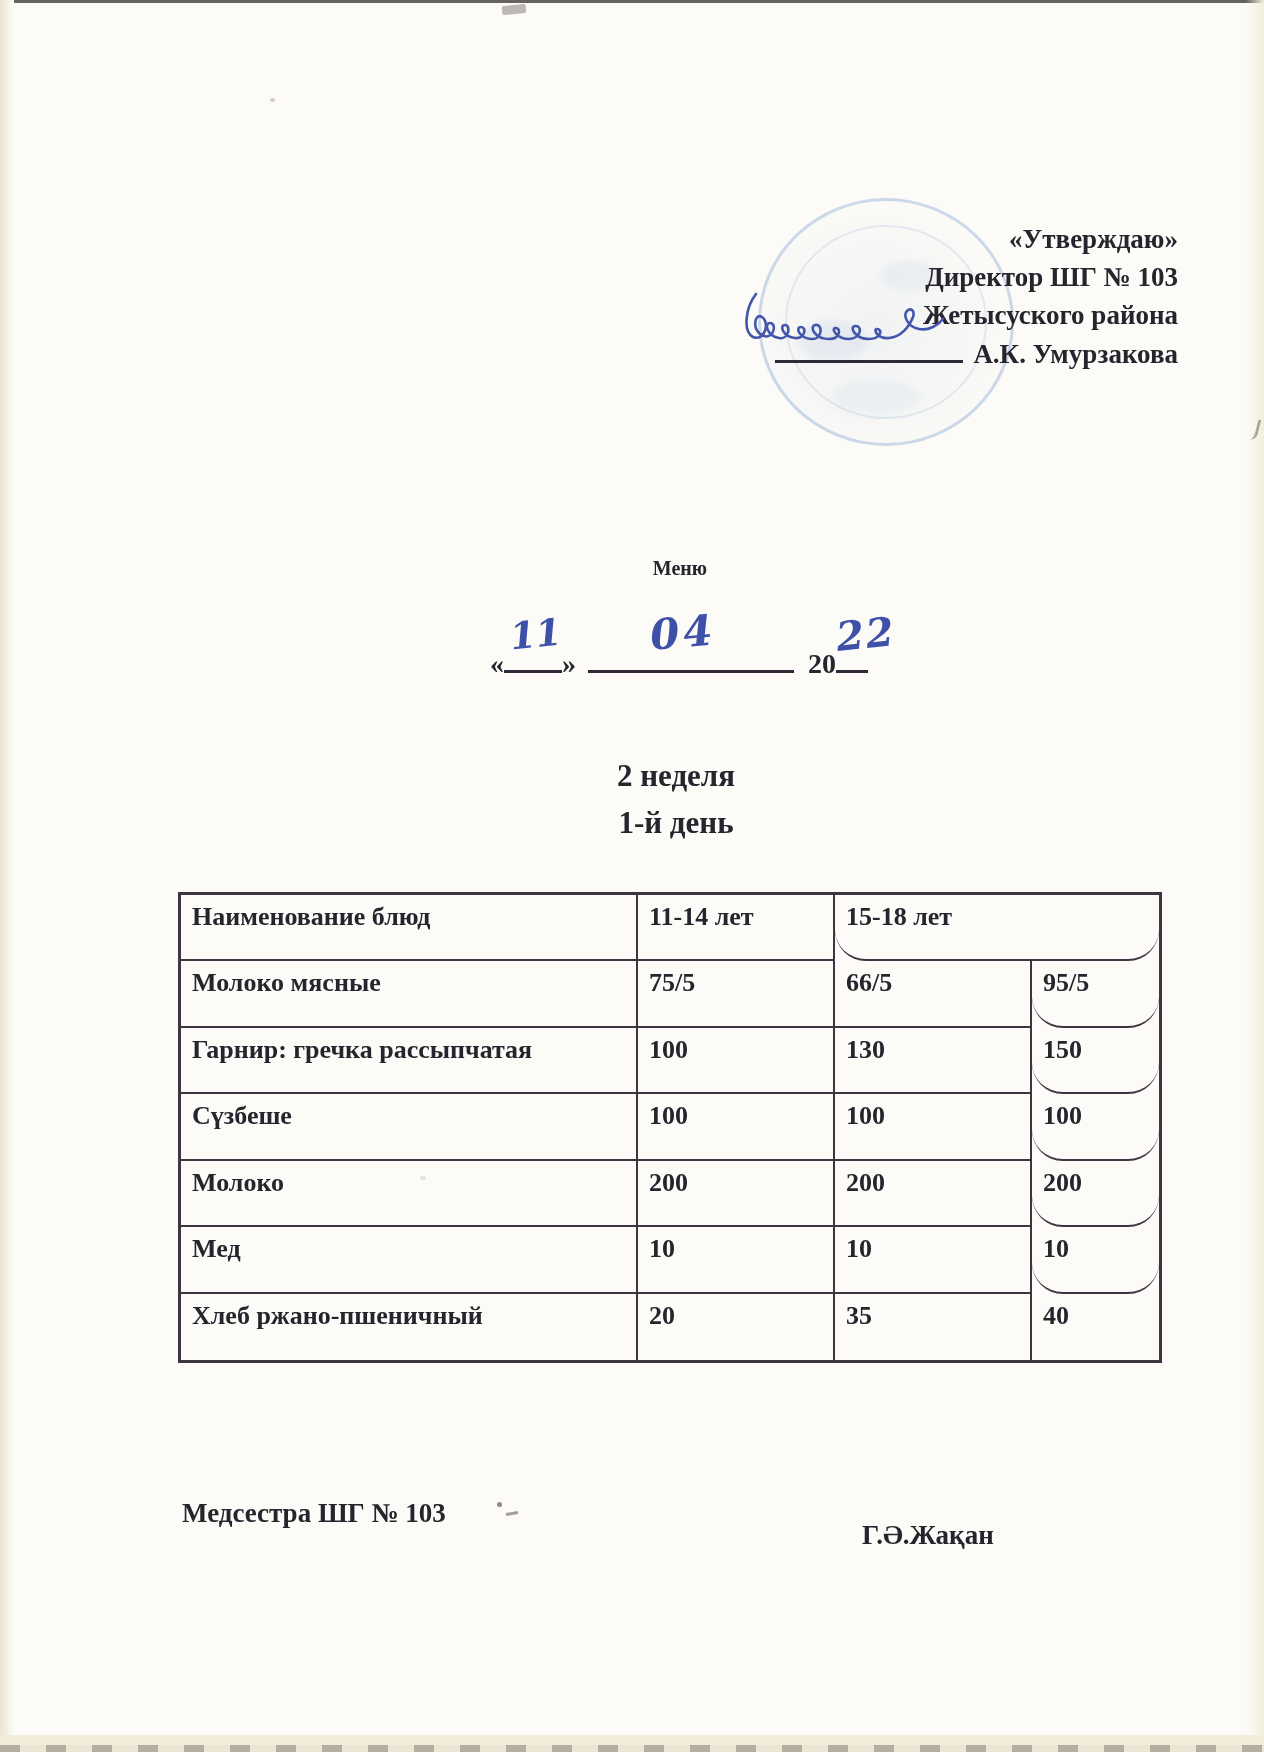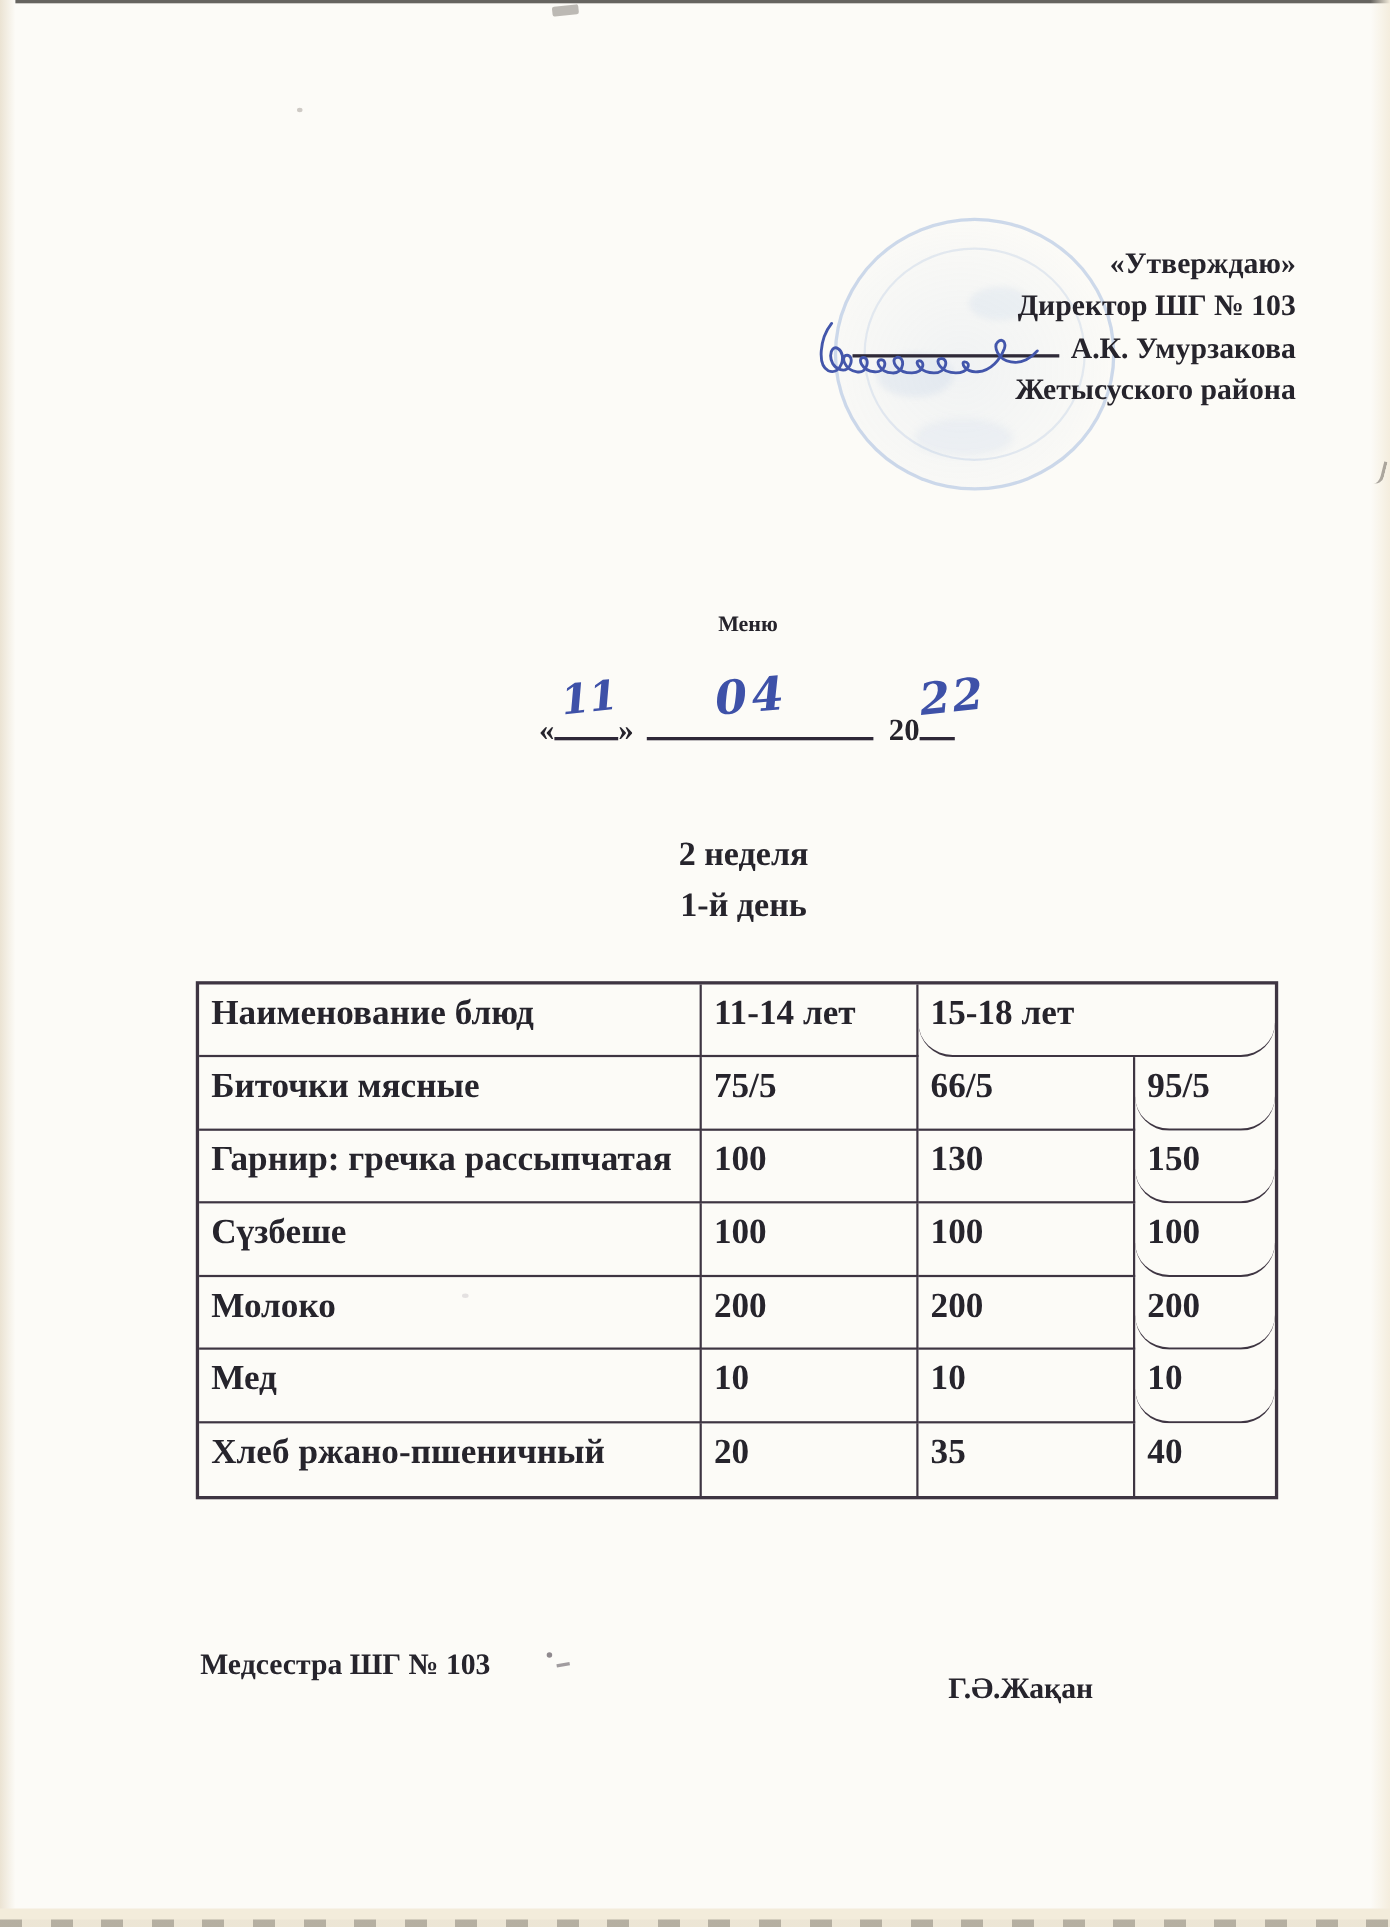--- a/index.html
+++ b/index.html
@@ -59,21 +59,21 @@
   .hand { font-family:"DejaVu Serif", serif; font-style:italic; font-weight:bold; color:#3e51a8; position:absolute; }
   .hand-day { left:6px; top:-34px; font-size:37px; transform:rotate(-6deg); }
   .hand-month { left:62px; top:-38px; font-size:42px; transform:rotate(-5deg); letter-spacing:4px; }
   .hand-year { left:0px; top:-36px; font-size:40px; transform:rotate(-6deg); letter-spacing:2px; }
 
   
   .menu-table { position:absolute; left:178px; top:892px; width:984px; height:471px; z-index:2;
     border:3px solid #3e3542; display:flex; flex-direction:column; box-sizing:border-box; background:transparent; }
   .tr { display:flex; flex:1; }
   .td { box-sizing:border-box; border-right:2.5px solid #3e3542; border-bottom:2.5px solid #3e3542;
-    font-weight:bold; font-size:32px; padding:7px 20px 0 11px; overflow:hidden; }
+    font-weight:bold; font-size:26px; padding:7px 20px 0 11px; overflow:hidden; }
   .td.c0 { width:457px; }
   .td.c1 { width:197px; }
   .td.c2 { width:197px; }
   .td.c3 { flex:1; border-right:none;border-radius:31px; }
   .tr:last-child .td { border-bottom:none; }
 
   
   .footer-left { position:absolute; left:182px; top:1498px; font-size:27px; font-weight:bold; }
   .footer-right { position:absolute; left:862px; top:1520px; font-size:27px; font-weight:bold; }
 </style>
@@ -97,22 +97,22 @@
   <div class="stamp">
     <div class="stamp-inner"></div>
     <div class="stamp-blob1"></div>
     <div class="stamp-blob2"></div>
     <div class="stamp-blob3"></div>
   </div>
 
   <div class="approval">
     <div>«Утверждаю»</div>
     <div>Директор ШГ № 103</div>
+    <div>Жетысуского района</div>
     <div><span class="sig-underline"></span><span>А.К. Умурзакова</span></div>
-    <div>Жетысуского района</div>
   </div>
 
   <svg class="signature-svg" viewBox="0 0 208 86">
     <path d="M16 12 C 5 26 3 50 13 55 C 25 60 30 40 22 35 C 14 30 11 50 24 54 C 34 57 37 41 30 41 C 24 41 27 54 39 56 C 49 58 51 43 45 43 C 39 43 43 55 55 56 C 65 57 67 45 61 45 C 55 45 59 56 71 57 C 83 58 83 41 75 43 C 69 45 75 57 89 57 C 101 57 101 45 95 46 C 91 47 97 57 109 57 C 121 57 123 43 115 44 C 109 45 115 57 129 57 C 141 57 143 47 137 47 C 133 47 137 57 149 56 C 161 55 169 45 173 35 C 175 29 171 25 167 29 C 163 33 167 45 179 47 C 189 49 198 43 203 37" fill="none" stroke="#4356ab" stroke-width="2.6" stroke-linecap="round"></path>
   </svg>
 
   <div class="doc-title">Меню</div>
 
   <div class="date-line">
     <span>«</span><span class="slot slot-day"><span class="hand hand-day">11</span></span><span>»</span><span class="slot slot-month"><span class="hand hand-month">04</span></span><span>20</span><span class="slot slot-year"><span class="hand hand-year">22</span></span>
@@ -121,21 +121,21 @@
   <div class="week-heading">2 неделя</div>
   <div class="day-heading">1-й день</div>
 
   <div class="menu-table">
     <div class="tr">
       <div class="td c0">Наименование блюд</div>
       <div class="td c2">11-14 лет</div>
       <div class="td c3">15-18 лет</div>
     </div>
     <div class="tr">
-      <div class="td c0">Биточки мясные</div>
+      <div class="td c0">Молоко мясные</div>
       <div class="td c1">75/5</div>
       <div class="td c2">66/5</div>
       <div class="td c3">95/5</div>
     </div>
     <div class="tr">
       <div class="td c0">Гарнир: гречка рассыпчатая</div>
       <div class="td c1">100</div>
       <div class="td c2">130</div>
       <div class="td c3">150</div>
     </div>

